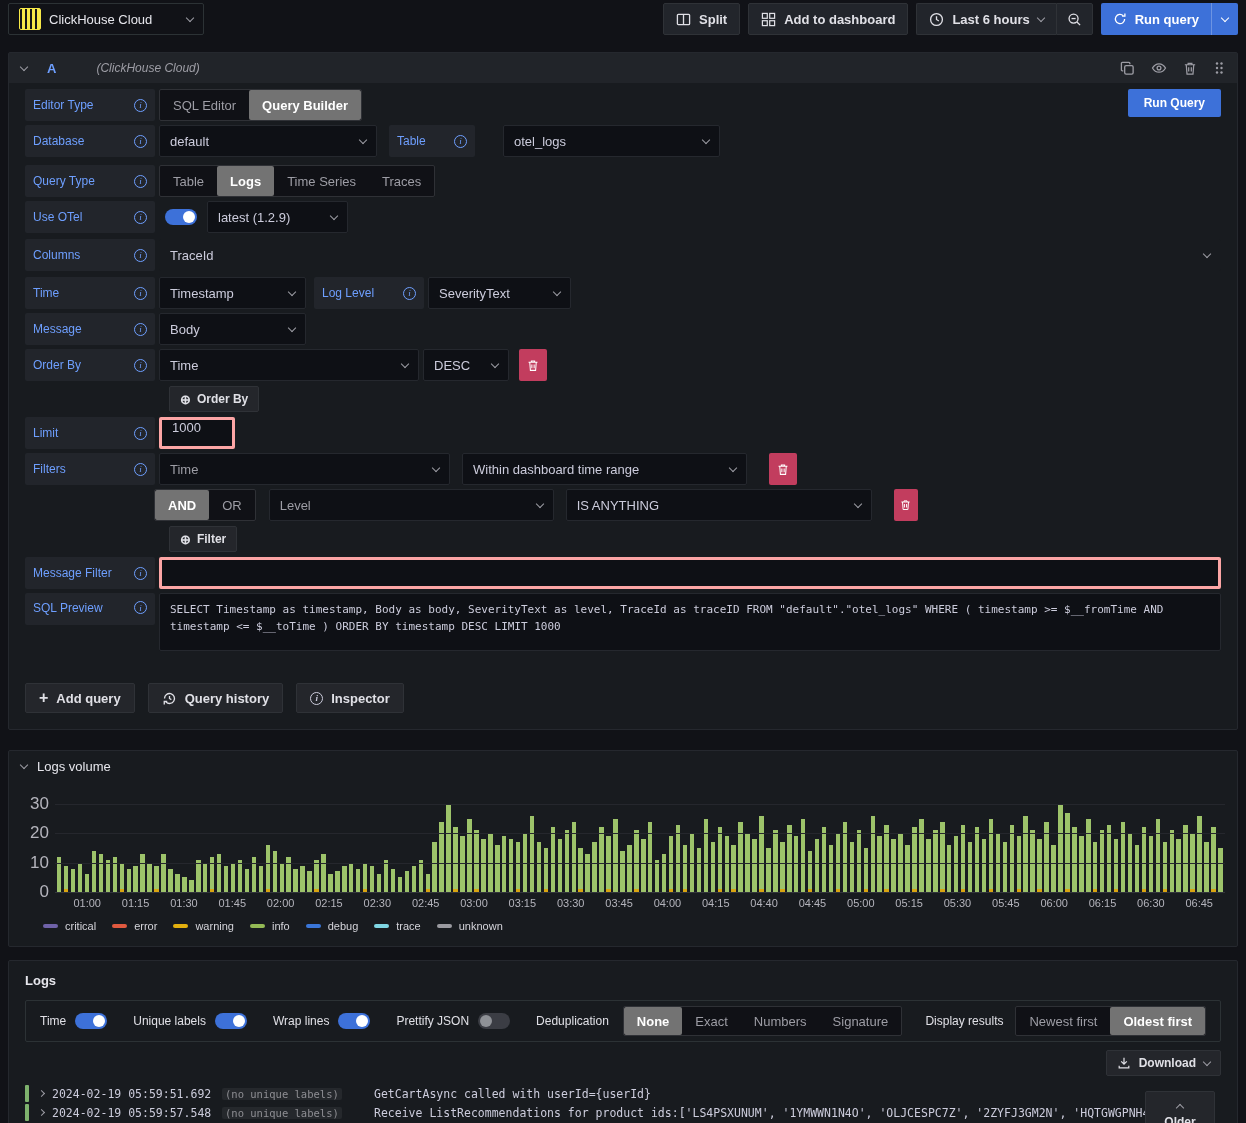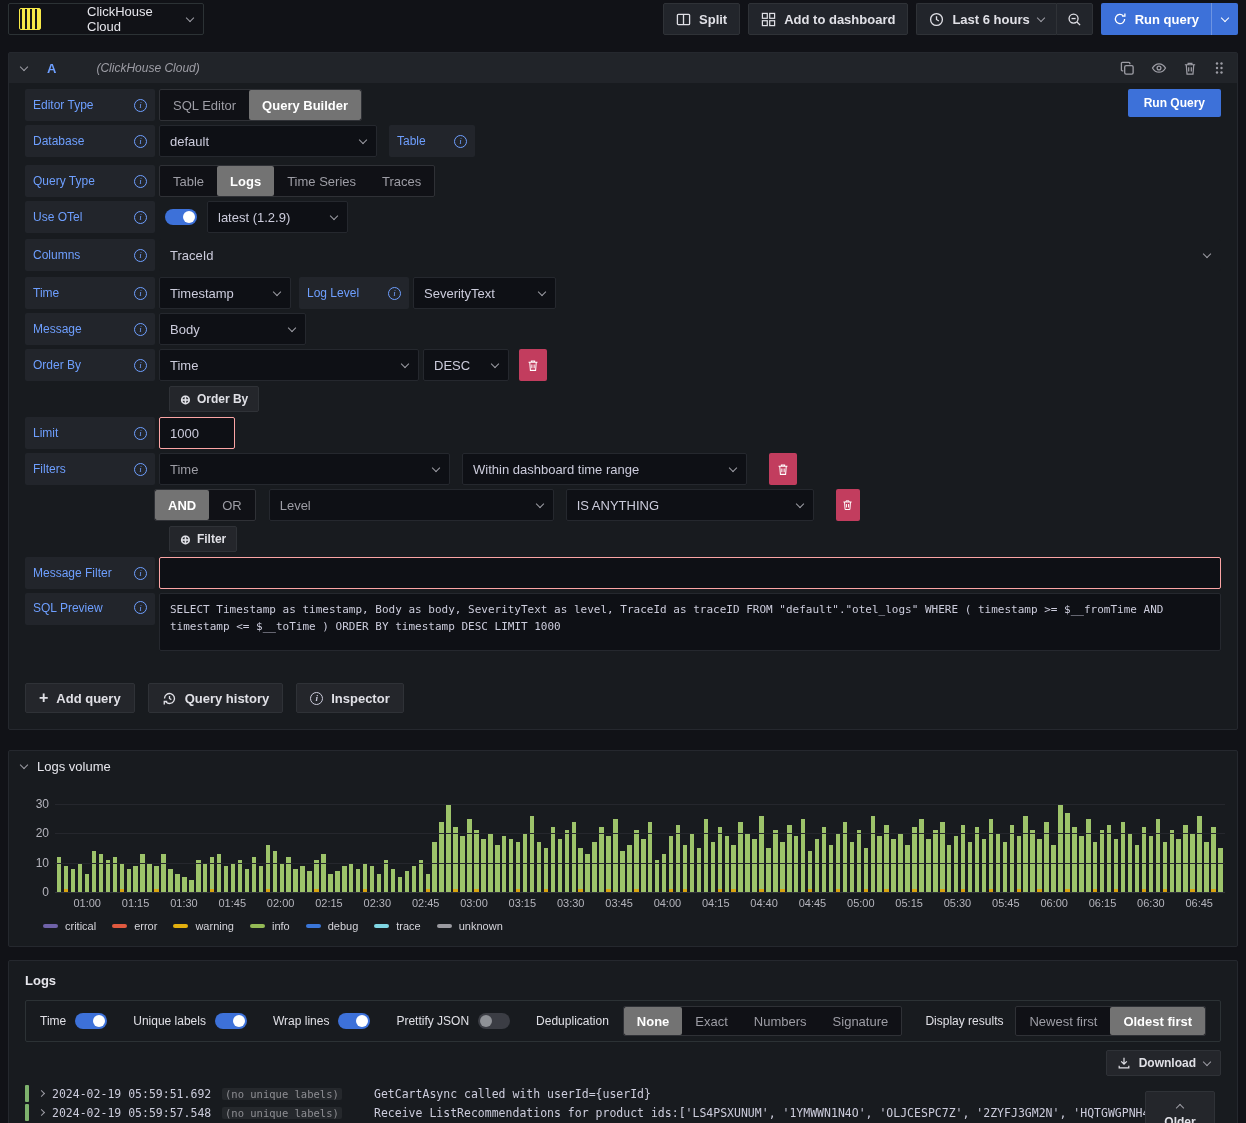--- a/index.html
+++ b/index.html
@@ -17,21 +17,21 @@
              font-family:"Liberation Serif", serif; font-style:italic; flex:0 0 auto; }
   .info-ic.gray { border-color:#ccccdc; color:#ccccdc; }
   button { font-family:inherit; cursor:pointer; }
 
   
   .topbar { height:38px; display:flex; align-items:center; justify-content:space-between; padding:0 8px; }
   .ds-picker { display:flex; align-items:center; gap:8px; height:32px; width:196px; padding:0 10px;
                background:#111217; border:1px solid #2c3235; border-radius:2px; }
   .ch-logo { width:22px; height:22px; border-radius:2px;
      background:repeating-linear-gradient(90deg,#15161a 0 2px,#f7e948 2px 5px); border:1px solid #f7e948; }
-  .ds-picker .lbl { flex:1; color:#e6e6ec; font-weight:400;margin-left:38px; }
+  .ds-picker .lbl { flex:1; color:#e6e6ec; font-weight:400; }
   .tb-right { display:flex; align-items:center; gap:8px; }
   .tb-btn { height:32px; display:flex; align-items:center; gap:8px; padding:0 12px;
             background:#22252b; border:1px solid #2f3237; border-radius:2px; color:#e0e0e6;
             font-size:13px; font-weight:600; }
   .tb-group { display:flex; }
   .tb-group .tb-btn:first-child { border-radius:2px 0 0 2px; border-right:none;justify-content:center; }
   .tb-group .tb-btn:last-child  { border-radius:0 2px 2px 0; padding:0 10px; }
   .run-btn { background:#3d71d9; border:none; color:#fff; }
   .run-btn.main { border-radius:2px 0 0 2px; }
   .run-btn.caret { border-radius:0 2px 2px 0; border-left:1px solid rgba(255,255,255,.25); padding:0 9px; }
@@ -49,22 +49,22 @@
                 background:#3d71d9; color:#fff; border:none; border-radius:2px; font-size:12px; font-weight:600; }
   .brow { display:flex; gap:4px; align-items:stretch; height:32px; margin-bottom:4px; }
   .brow.short { height:28px; }
   .flabel { width:130px; flex:0 0 130px; background:#22252b; border-radius:2px; display:flex;
             align-items:center; justify-content:space-between; padding:0 8px; color:#6e9fff;
             font-size:12px; font-weight:500; }
   .flabel.w86 { width:86px; flex:0 0 86px; }
   .flabel.w110 { width:110px; flex:0 0 110px; }
   .sel { background:#0e1015; border:1px solid #25282e; border-radius:2px; display:flex; align-items:center;
          justify-content:space-between; padding:0 10px; color:#ccccdc; font-size:13px; gap:8px; }
-  .inputbox { background:#0e1015; border:1px solid #fca5a5; border-radius:2px; padding:0 10px;
-              color:#ccccdc; display:flex; align-items:center; }
+  .inputbox { background:#0e1015; border:3px solid #fca5a5; border-radius:2px; padding:0 10px;
+              color:#ccccdc; display:flex; }
   .seggroup { display:flex; align-items:stretch; background:#101116; border:1px solid #2f3136;
               border-radius:2px; overflow:hidden; }
   .seg { background:transparent; border:none; color:#9d9da5; padding:0 13px; font-size:13px; height:100%; }
   .seg.sel { background:#737373; color:#fff; font-weight:600; border-radius:2px; }
   .toggle { width:32px; height:16px; border-radius:9px; background:#3d71d9; position:relative; flex:0 0 auto; }
   .toggle::after { content:""; position:absolute; top:2px; right:2px; width:12px; height:12px;
                    border-radius:50%; background:#fff; }
   .toggle.off { background:#3b3d44; }
   .toggle.off::after { right:auto; left:2px; background:#8e9196; }
   .addbtn { margin-left:144px; height:26px; align-self:center; display:flex; align-items:center; gap:6px;
@@ -81,21 +81,21 @@
   .ftbtn { height:30px; display:flex; align-items:center; gap:8px; background:#24262b;
            border:1px solid #2f3237; border-radius:2px; color:#e0e0e6; font-size:13px;
            font-weight:600; padding:0 13px; }
 
   
   .lvpanel { margin:20px 8px 0; height:197px; background:#181b1f; border:1px solid #25282e;
              border-radius:2px; padding:8px 12px 6px; }
   .lvtitle { display:flex; align-items:center; gap:10px; font-weight:400; font-size:13px; color:#e6e6ec; }
   .chartwrap { display:flex; margin-top:30px; }
   .yaxis { width:34px; flex:0 0 34px; position:relative; height:88px; }
-  .ylab { position:absolute; right:6px; transform:translateY(-50%); font-size:12px; color:#b4b4bc; }
+  .ylab { position:absolute; right:6px; transform:translateY(-50%); font-size:17px; color:#b4b4bc; }
   .plotarea { position:relative; flex:1; height:88px; }
   .gridline { position:absolute; left:0; right:0; height:1px; background:#25272d; }
   .gridline.base { background:#33363c; }
   .bars { position:absolute; inset:0; display:flex; align-items:flex-end; gap:2.5px; padding:0 2px; }
   .bar { flex:1; height:100%; display:flex; flex-direction:column; justify-content:flex-end; }
   .segG { background:#9dc36a; }
   .segY { background:#d9a511; }
   .xaxis { position:relative; height:20px; margin-left:34px; }
   .xtick { position:absolute; top:5px; transform:translateX(-50%); font-size:11px; color:#b4b4bc; }
   .legend { display:flex; gap:16px; margin:8px 0 0 22px; align-items:center; }
@@ -235,20 +235,24 @@
         <span class="info-ic">i</span>
       </div>
       <div class="sel" style="width:218px">
         <span>default</span>
         <span class="chev"></span>
       </div>
       <div class="flabel w86" style="margin-left:8px">
         <span>Table</span>
         <span class="info-ic">i</span>
       </div>
+      <div class="sel" style="width:217px;margin-left:24px">
+        <span>otel_logs</span>
+        <span class="chev"></span>
+      </div>
     </div>
 
     <div class="brow" style="margin-top:8px">
       <div class="flabel">
         <span>Query Type</span>
         <span class="info-ic">i</span>
       </div>
       <div class="seggroup" id="query-type-group">
           <button class="seg">Table</button>
           <button class="seg sel">Logs</button>
@@ -278,21 +282,21 @@
         <span>TraceId</span>
         <span class="chev"></span>
       </div>
     </div>
 
     <div class="brow" style="margin-top:6px">
       <div class="flabel">
         <span>Time</span>
         <span class="info-ic">i</span>
       </div>
-      <div class="sel" style="width:132px">
+      <div class="sel" style="width:147px">
         <span>Timestamp</span>
         <span class="chev"></span>
       </div>
       <div class="flabel w110" style="margin-left:4px">
         <span>Log Level</span>
         <span class="info-ic">i</span>
       </div>
       <div class="sel" style="width:143px">
         <span>SeverityText</span>
         <span class="chev"></span>
@@ -368,21 +372,21 @@
     <div class="brow">
       <div style="width:125px;flex:0 0 125px"></div>
       <div class="seggroup" id="conj-group">
           <button class="seg sel">AND</button>
           <button class="seg">OR</button>
         </div>
       <div class="sel" style="width:285px;margin-left:9px">
         <span style="color:#9d9da5">Level</span>
         <span class="chev"></span>
       </div>
-      <div class="sel" style="width:248px;margin-left:8px">
+      <div class="sel" style="width:306px;margin-left:8px">
         <span>IS ANYTHING</span>
         <span class="chev"></span>
       </div>
       <button class="trashbtn" style="margin-left:18px;width:24px;flex-basis:24px">
         <svg class="ic" width="11" height="12" viewBox="0 0 14 16">
             <path d="M1.5 4h11M5 4V2.5h4V4M3 4l.8 10h6.4L11 4M5.6 6.7v4.6M8.4 6.7v4.6" fill="none" stroke="#fff" stroke-width="1.3"></path>
           </svg>
       </button>
     </div>
     <div class="brow short">

